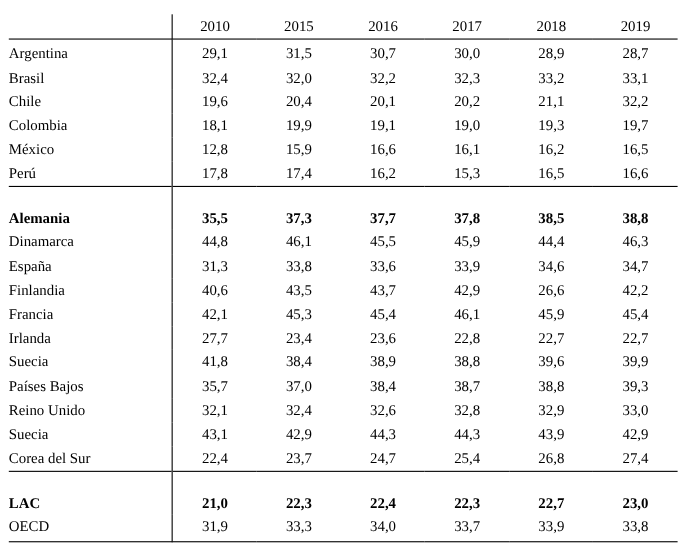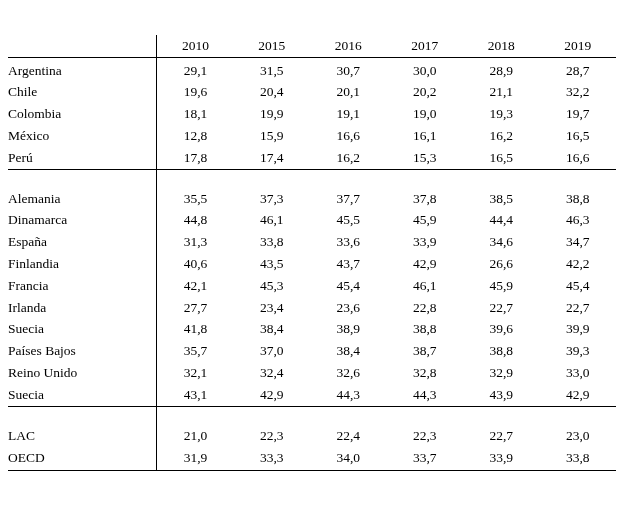--- a/index.html
+++ b/index.html
@@ -58,20 +58,21 @@
     border-bottom: 1px solid #000000;
   }
   tr.group-start td {
     border-top: 1px solid #000000;
   }
   tbody tr:first-child td {
     padding-top: 4px;
   }
   tr.group-start td {
     padding-top: 20px;
+    font-weight: bold;
   }
   tr.last-row td {
     border-bottom: 1px solid #000000;
     padding-bottom: 4px;
   }
   .dash {
     font-size: 13.5px;
   }
 </style>
 </head>
@@ -102,20 +103,29 @@
     <tbody>
 
       <tr>
         <td class="label">Argentina</td>
         <td class="val">29,1</td>
         <td class="val">31,5</td>
         <td class="val">30,7</td>
         <td class="val">30,0</td>
         <td class="val">28,9</td>
         <td class="val">28,7</td>
+      </tr>
+      <tr>
+        <td class="label">Brasil</td>
+        <td class="val">32,4</td>
+        <td class="val">32,0</td>
+        <td class="val">32,2</td>
+        <td class="val">32,3</td>
+        <td class="val">33,2</td>
+        <td class="val">33,1</td>
       </tr>
       <tr>
         <td class="label">Chile</td>
         <td class="val">19,6</td>
         <td class="val">20,4</td>
         <td class="val">20,1</td>
         <td class="val">20,2</td>
         <td class="val">21,1</td>
         <td class="val">32,2</td>
       </tr>
@@ -232,20 +242,29 @@
         <td class="label">Suecia</td>
         <td class="val">43,1</td>
         <td class="val">42,9</td>
         <td class="val">44,3</td>
         <td class="val">44,3</td>
         <td class="val">43,9</td>
         <td class="val">42,9</td>
       </tr>
 
 
+      <tr>
+        <td class="label">Corea del Sur</td>
+        <td class="val">22,4</td>
+        <td class="val">23,7</td>
+        <td class="val">24,7</td>
+        <td class="val">25,4</td>
+        <td class="val">26,8</td>
+        <td class="val">27,4</td>
+      </tr>
 
       <tr class="group-start">
         <td class="label">LAC</td>
         <td class="val">21,0</td>
         <td class="val">22,3</td>
         <td class="val">22,4</td>
         <td class="val">22,3</td>
         <td class="val">22,7</td>
         <td class="val">23,0</td>
       </tr>

